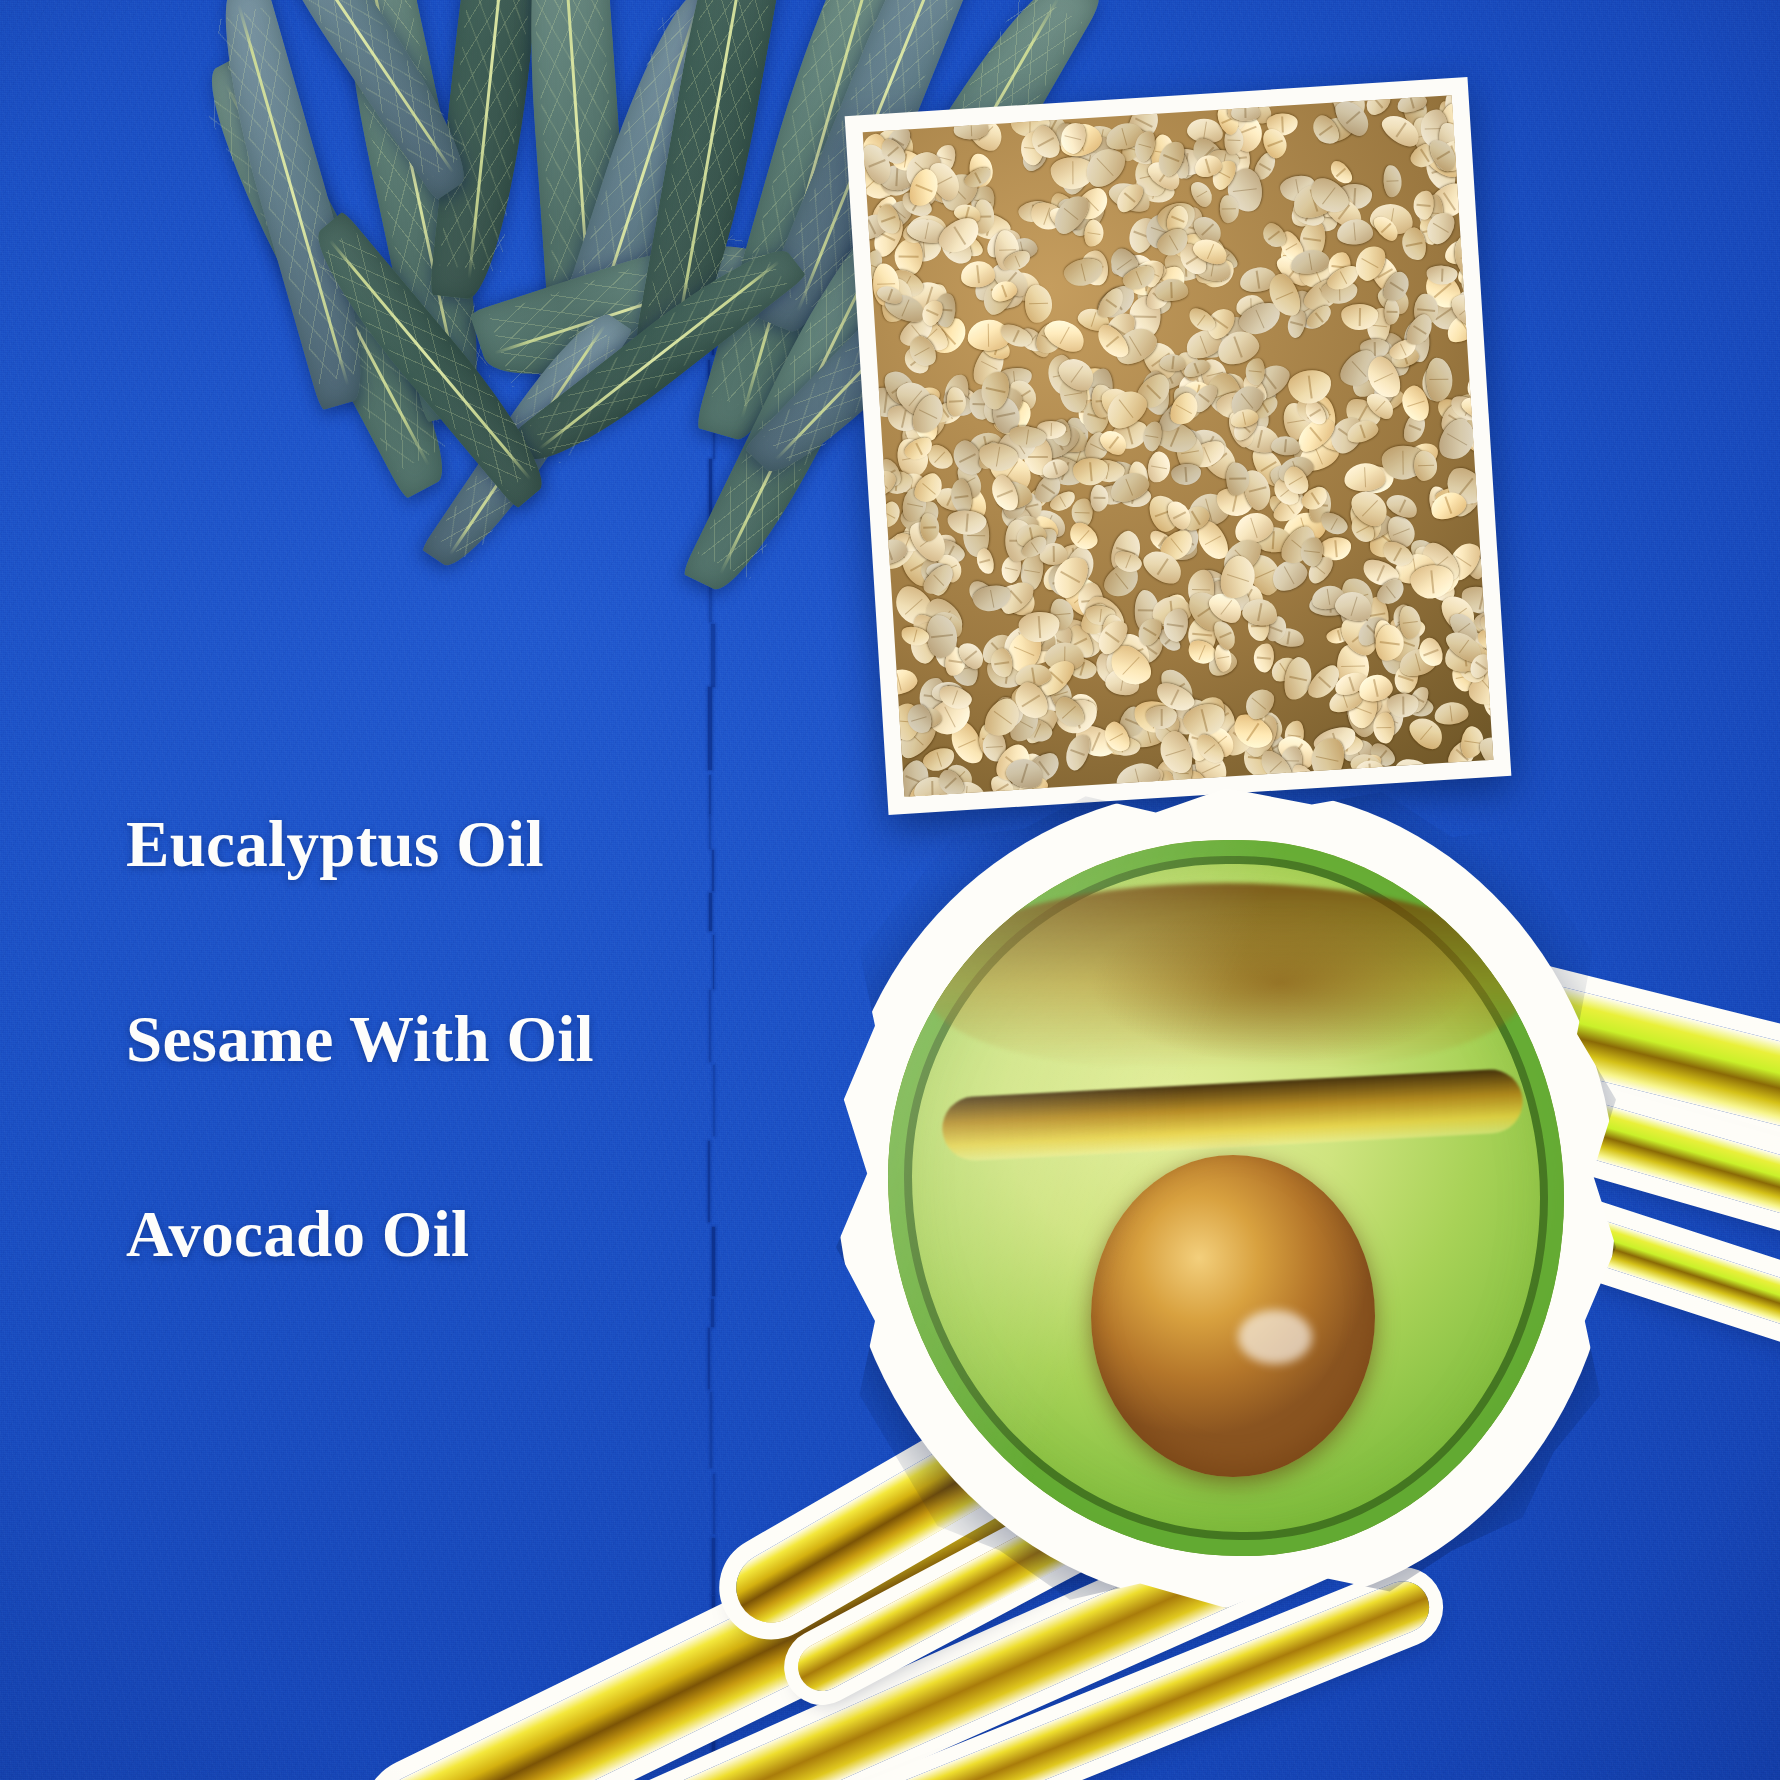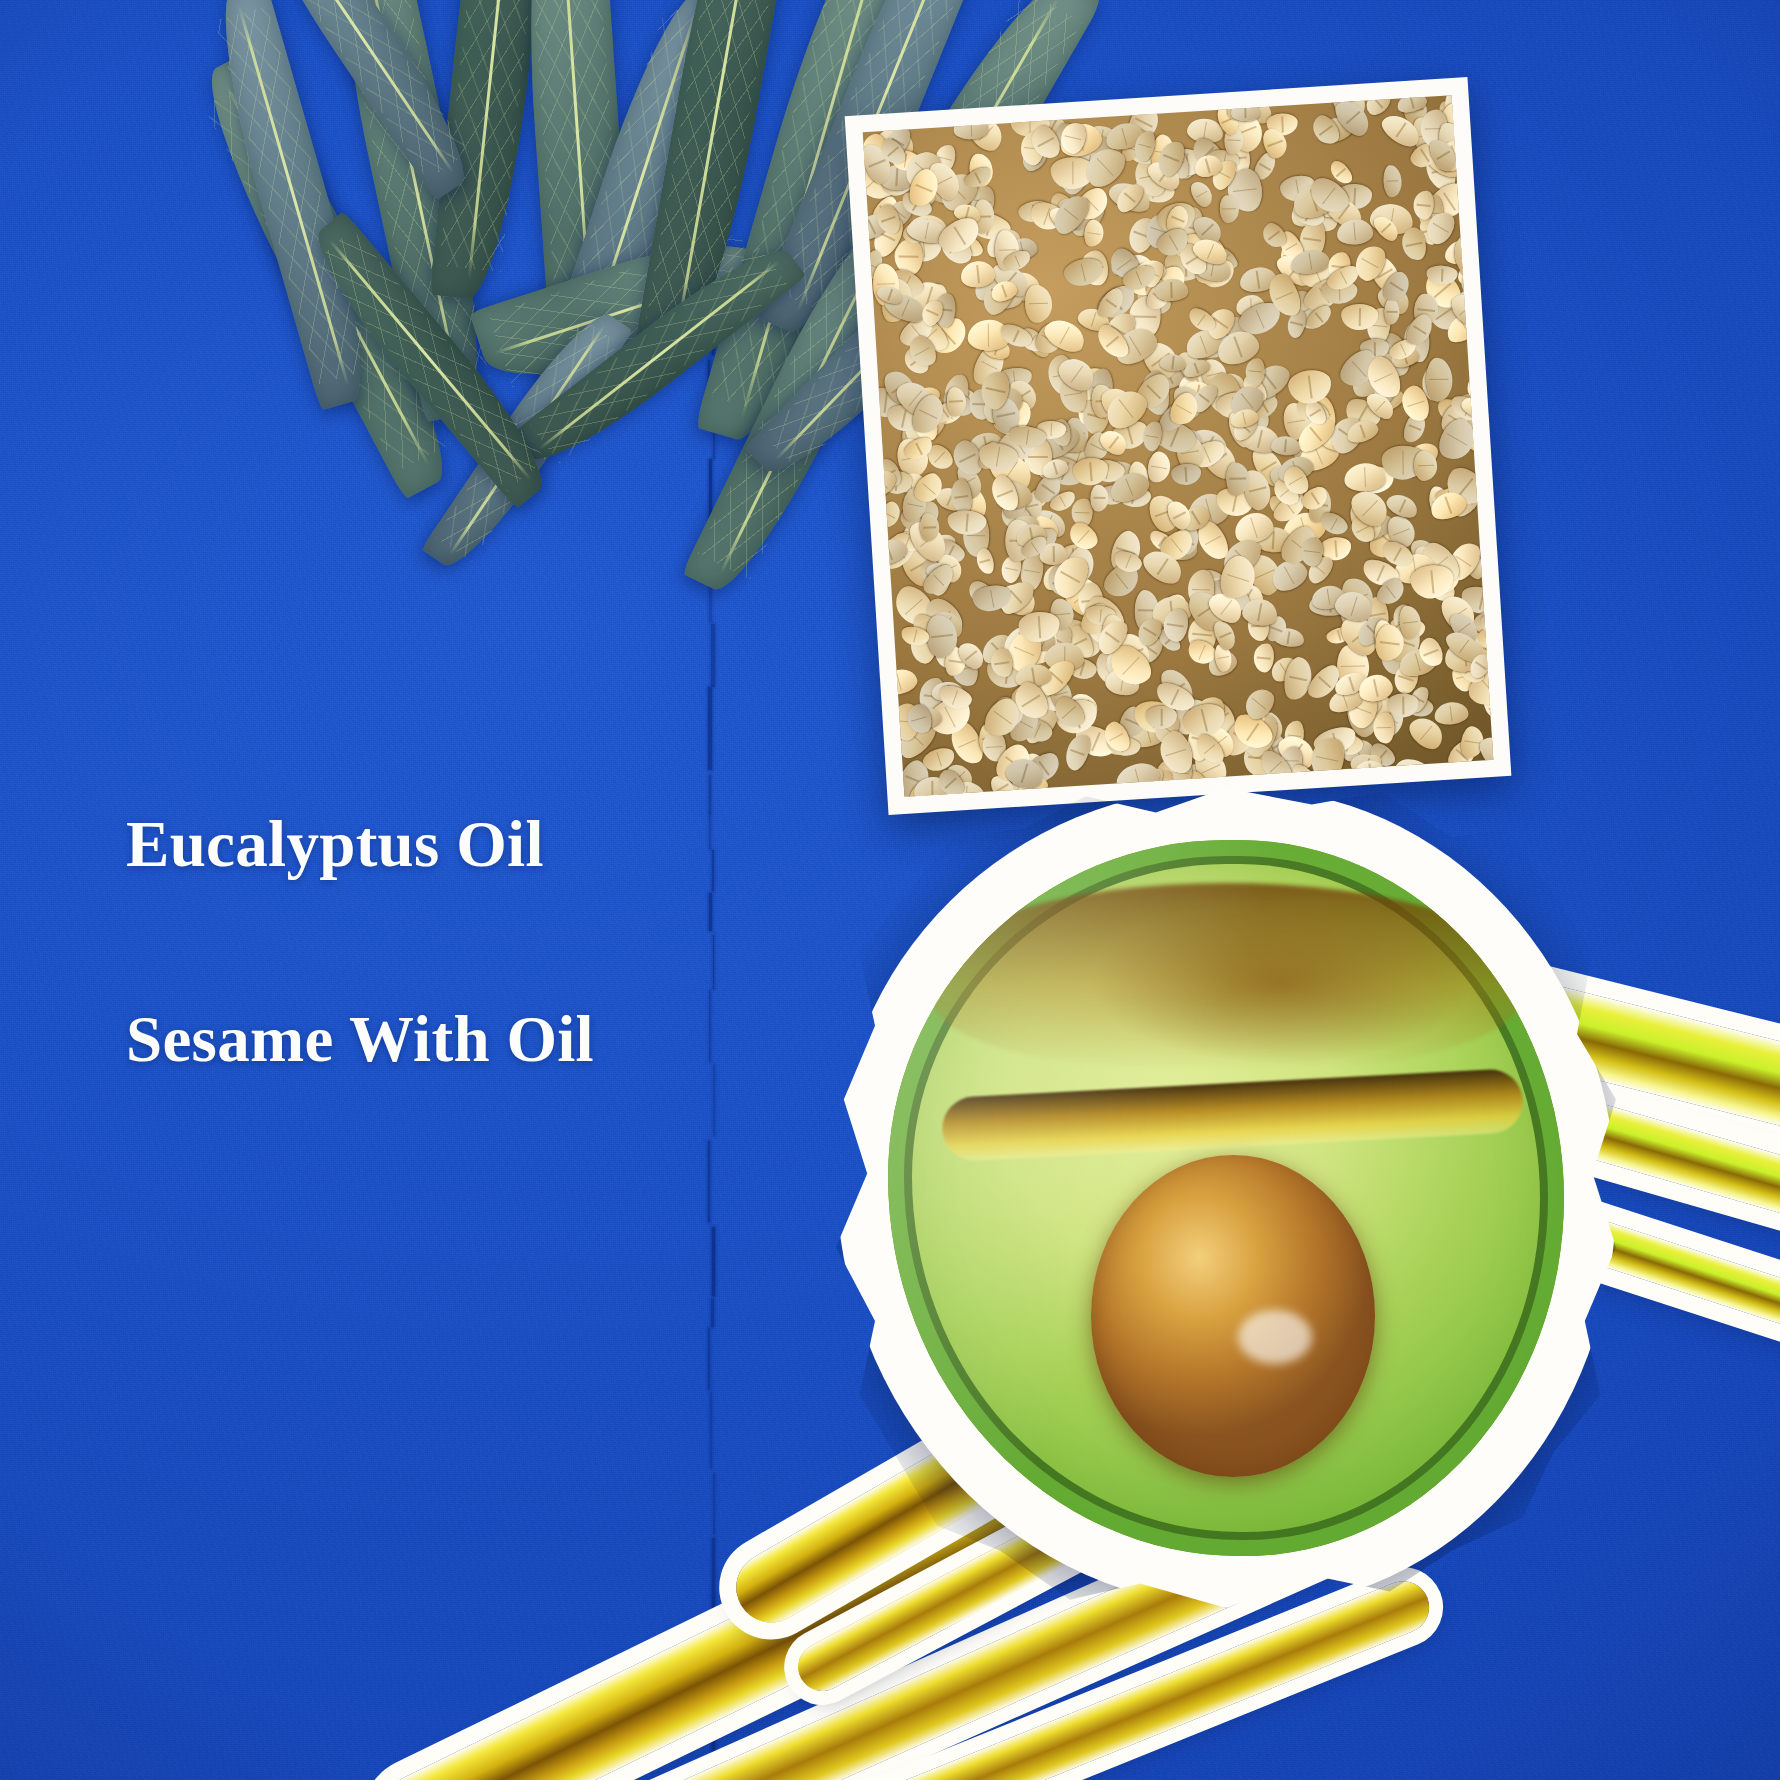--- a/index.html
+++ b/index.html
@@ -2660,15 +2660,16 @@
       <div class="avo-sheen"></div>
     </div>
   </div>
 
   <div class="bg-vignette"></div>
 
 
   <div class="ingredients">
     <div class="ing">Eucalyptus Oil</div>
     <div class="ing">Sesame With Oil</div>
+    <div class="ing">Avocado Oil</div>
   </div>
 
 </div>
 
 </body></html>

